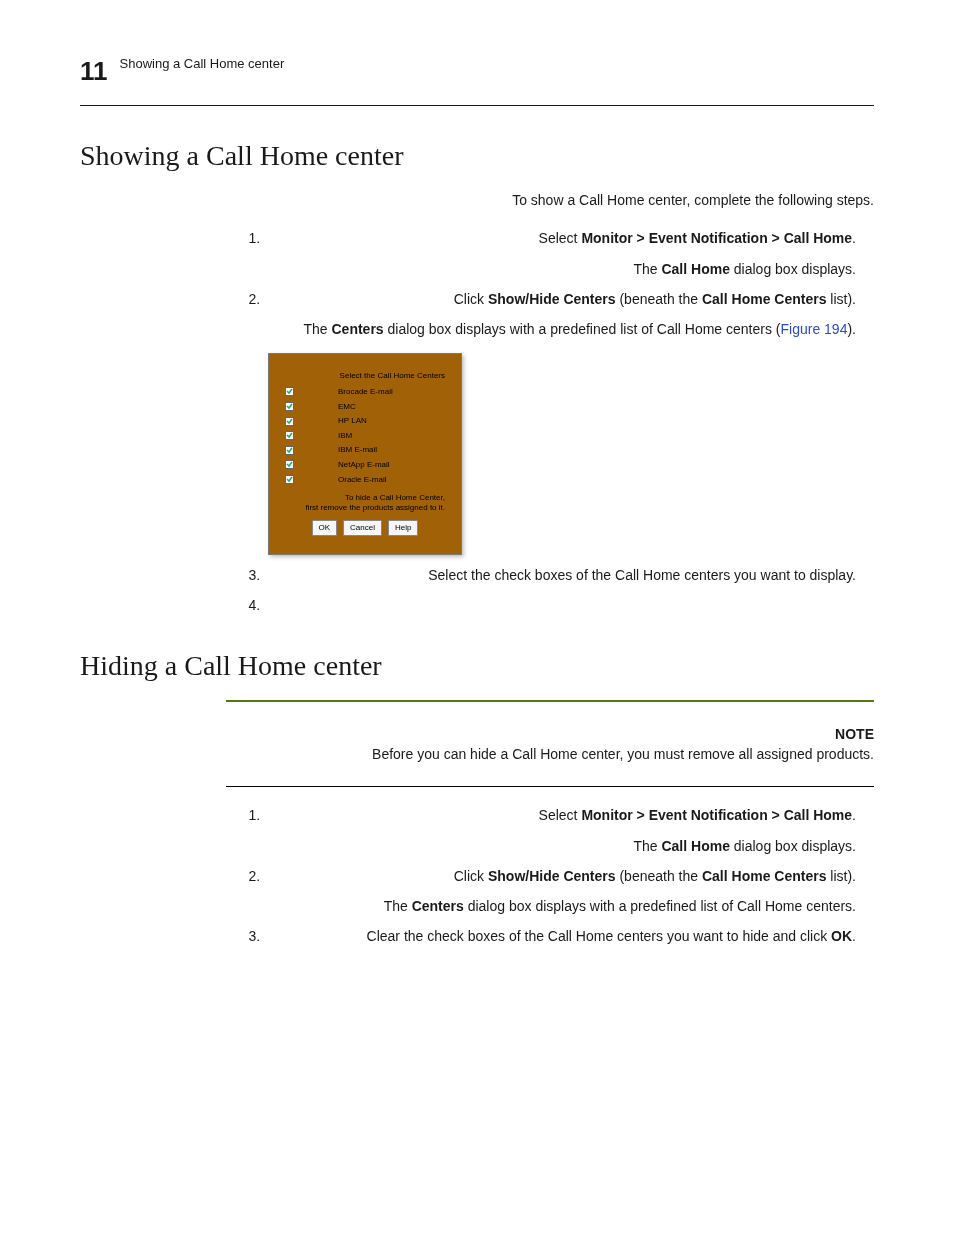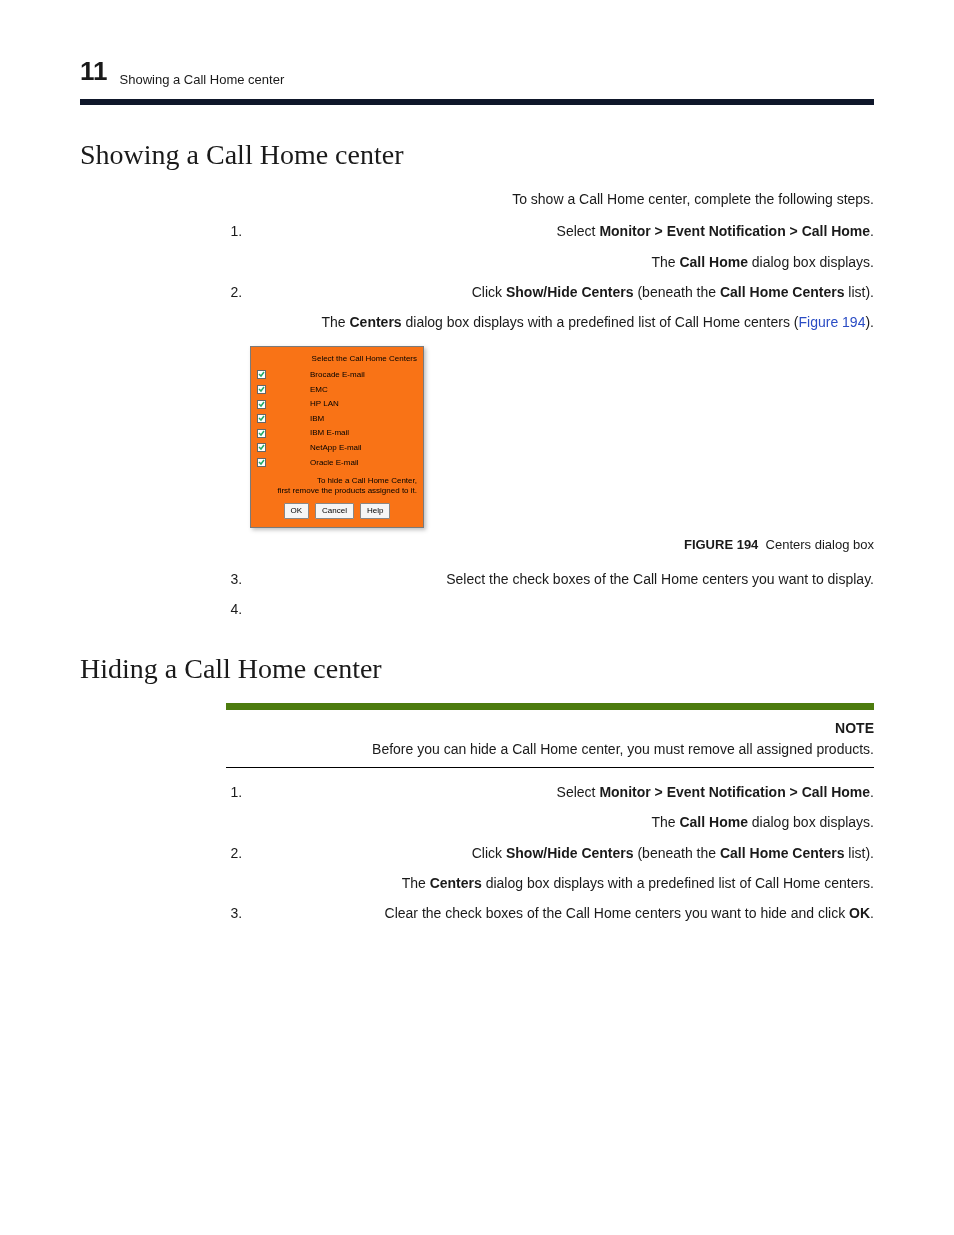--- a/index.html
+++ b/index.html
@@ -7,25 +7,25 @@
     font-size:14px;
     color:#1a1a1a;
     margin:0;
     background:#fff;
     width:954px;
   }
   .page{
     padding:56px 80px 80px 80px;
   }
   .header-row{
-    border-bottom:6px solid #0f172a;
-    padding-bottom:12px;
+    border-bottom:1px solid #0f172a;
+    padding-bottom:18px;
     margin-bottom:34px;
     display:flex;
-    align-items:flex-end;
+    align-items:flex-start;
   }
   .chap-num{
     font-family:Arial,Helvetica,sans-serif;
     font-weight:bold;
     font-size:26px;
     margin-right:12px;
   }
   .chap-crumb{
     font-size:13px;
   }
@@ -35,59 +35,59 @@
     font-weight:normal;
     margin:0 0 18px 0;
   }
   .content{
     margin-left:146px;
     line-height:1.45;
     text-align:right;
   }
   .content p{margin:0 0 12px 0;}
   ol.steps{
-    margin:0;
+    margin:18px;
     padding-left:20px;
   }
   ol.steps > li{
     margin-bottom:10px;
     padding-left:4px;
   }
   ol.steps > li p{margin:0 0 10px 0; text-indent:0;}
   .link{color:#2a4cc4;}
   .bold{font-weight:bold;}
   .dialog-wrap{
     margin:14px 0 8px 0;
   }
   .dialog{
     width:160px;
-    background:#f97316;
+    background:#a16207;
     border:1px solid #7a7a7a;
     box-shadow:2px 2px 4px rgba(0,0,0,0.25);
     font-size:8px;
     color:#000;
-    padding:6px;
+    padding:16px;
     position:relative;
   }
   .dialog .caption{margin-bottom:4px;}
   .dialog ul{list-style:none;margin:0;padding:0;}
   .dialog ul li{display:flex;align-items:center;margin:3px 0;gap:40px;}
   .dialog svg.cb{flex:0 0 auto;margin-right:4px;}
   .dialog .note{margin-top:8px;line-height:1.2;}
   .dialog .btnrow{display:flex;justify-content:center;gap:6px;margin:8px 0 2px 0;}
   .dialog .btn{
     font-size:8px;border:1px solid #888;background:#f6f6f6;
     padding:1px 6px;border-radius:1px;
   }
   .figcap{font-size:13px;margin:8px 0 14px 0;}
   .figcap .fignum{font-weight:bold;}
   .note-block{
-    border-top:7px solid #4d7c0f;
+    border-top:2px solid #4d7c0f;
     border-bottom:1px solid #000;
-    padding:8px 0;
+    padding:22px 0;
     margin:0 0 14px 0;
   }
   .note-block .label{font-weight:bold;}
 </style>
 </head>
 <body>
 
 <div class="page">
 
   <div class="header-row">
@@ -175,23 +175,20 @@
               <div>To hide a Call Home Center,</div>
               <div>first remove the products assigned to it.</div>
             </div>
             <div class="btnrow">
               <span class="btn">OK</span>
               <span class="btn">Cancel</span>
               <span class="btn">Help</span>
             </div>
           </div>
         </div>
-        <div class="figcap">
-          <span class="fignum">FIGURE 194</span>&nbsp;&nbsp;<span>Centers dialog box</span>
-        </div>
       </li>
 
       <li>
         <p>Select the check boxes of the Call Home centers you want to display.</p>
       </li>
 
       <li>
       </li>
     </ol>
   </div>

